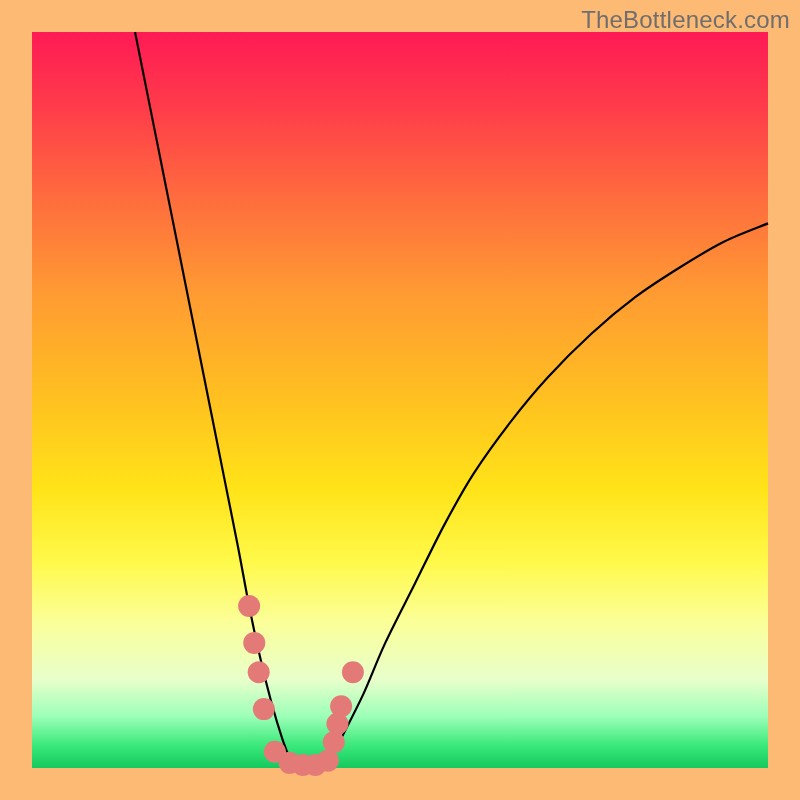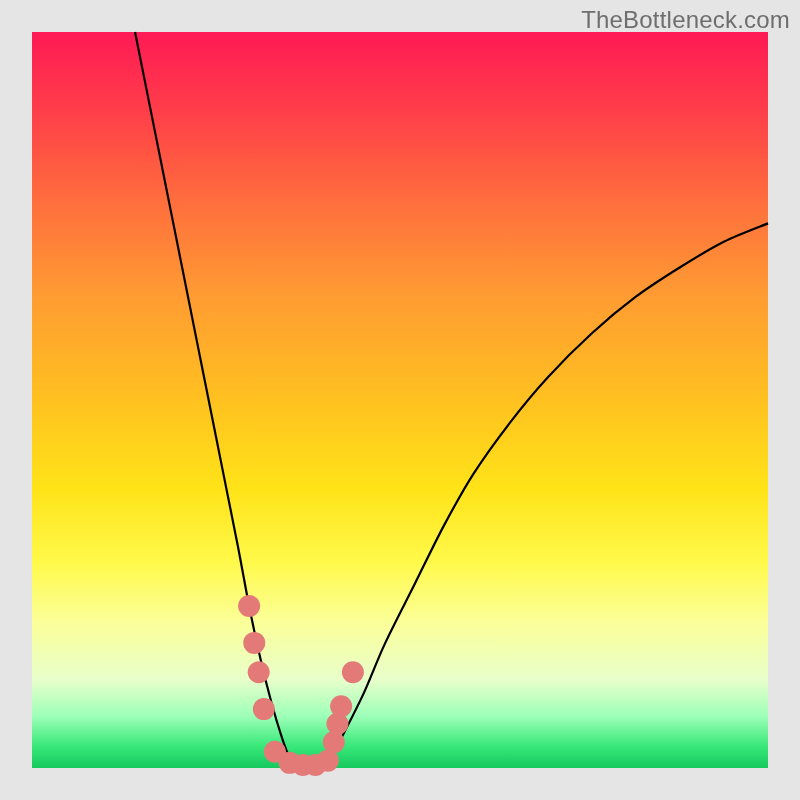--- a/index.html
+++ b/index.html
@@ -10,21 +10,21 @@
     background: #000;
     overflow: hidden;
     font-family: Arial, Helvetica, sans-serif;
   }
   .frame {
     position: absolute;
     left: 0;
     top: 0;
     width: 800px;
     height: 800px;
-    background: #e5e5e5;
+    background: #fdba74;
   }
   .plot {
     position: absolute;
     left: 32px;
     top: 32px;
     width: 736px;
     height: 736px;
     
     background: linear-gradient(
       to bottom,

